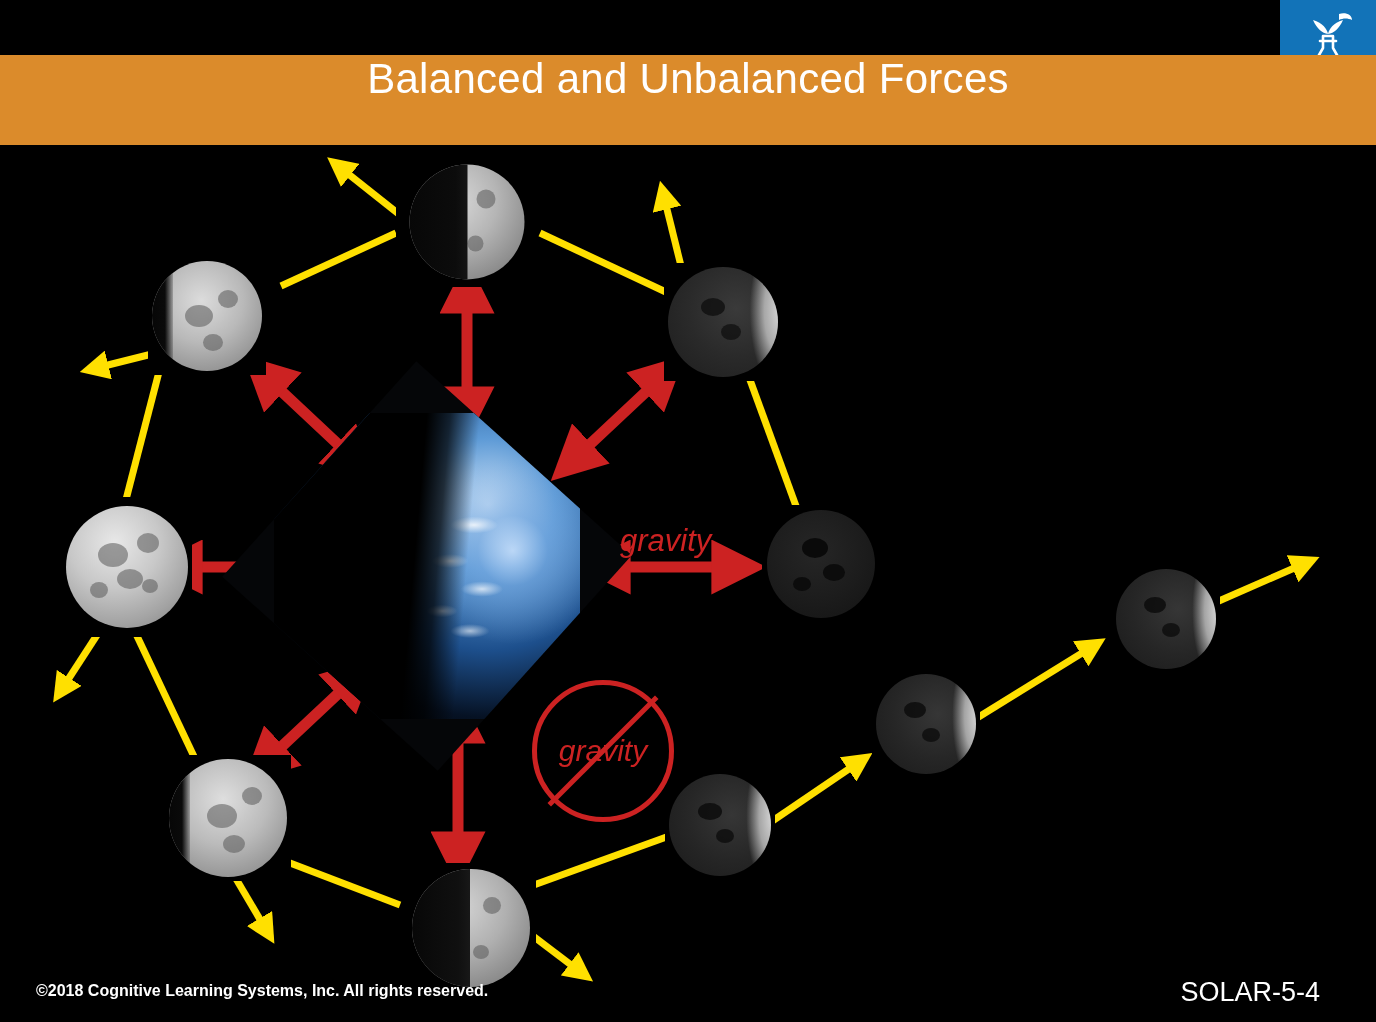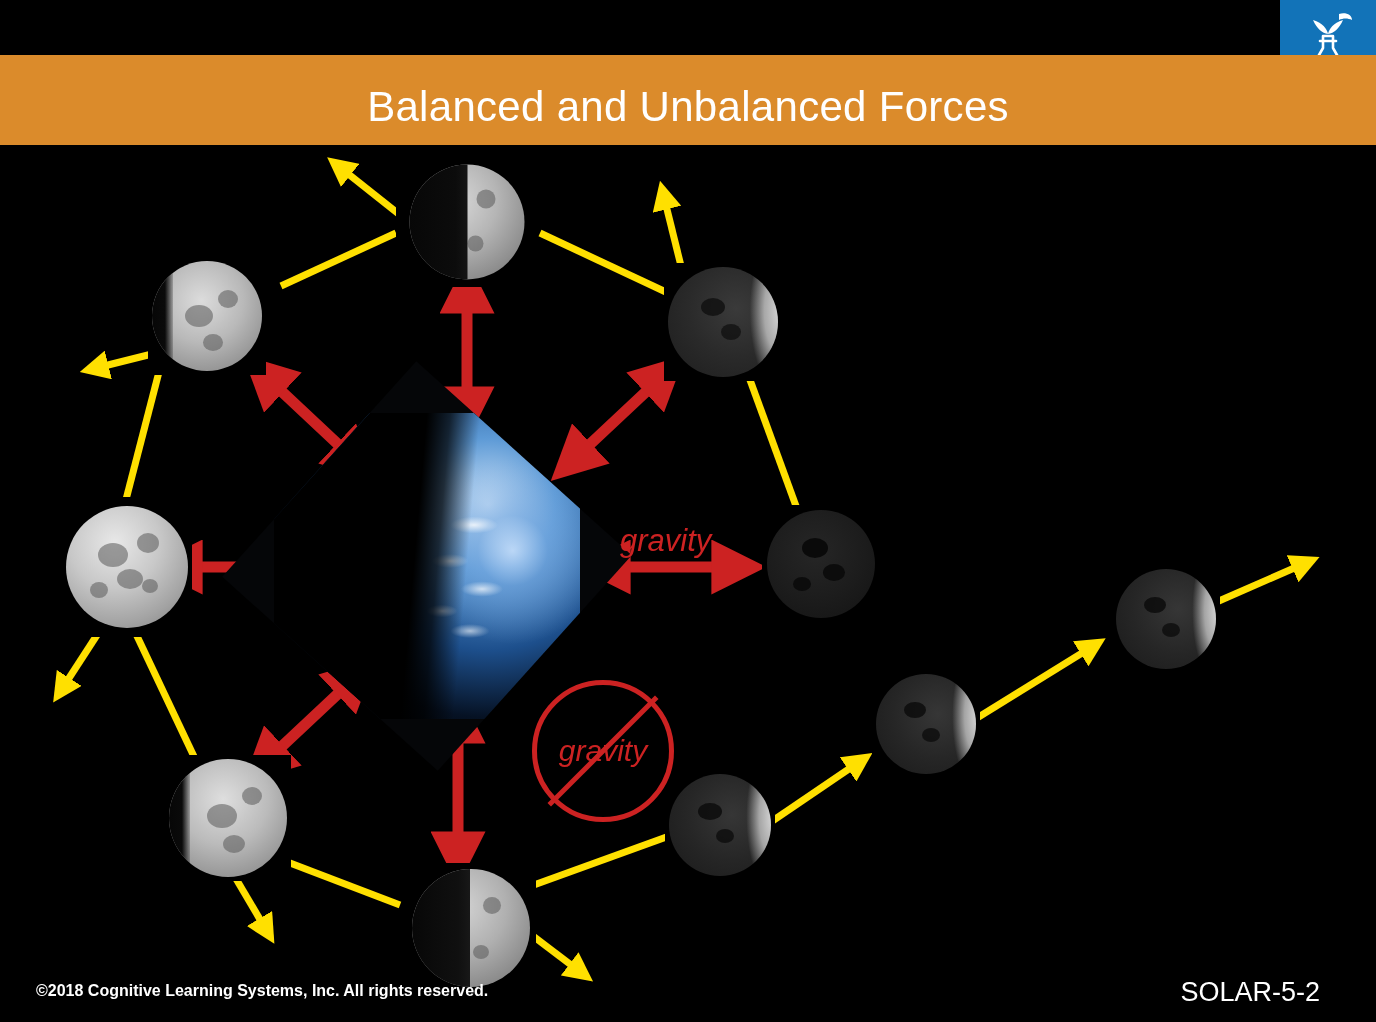--- a/index.html
+++ b/index.html
@@ -68,21 +68,20 @@
 
   
   #title-banner {
     position: absolute;
     left: 0;
     top: 55px;
     width: 1376px;
     height: 104px;
     background: #DB8B2B;
     display: flex;
-    align-items: center;
     justify-content: center;
   }
   #title-text {
     color: #ffffff;
     font-size: 42px;
     font-weight: 400;
     letter-spacing: 0.3px;
     white-space: nowrap;
   }
   #title-notch {
@@ -423,15 +422,15 @@
 
     <div id="no-gravity-group">
       <div id="no-gravity-circle"></div>
       <div id="no-gravity-text">gravity</div>
       <div id="no-gravity-slash"></div>
     </div>
 
   </div>
 
   <div id="footer-copyright">©2018 Cognitive Learning Systems, Inc.  All rights reserved.</div>
-  <div id="footer-code">SOLAR-5-2</div>
+  <div id="footer-code">SOLAR-5-4</div>
 
 </div>
 
 </body></html>

